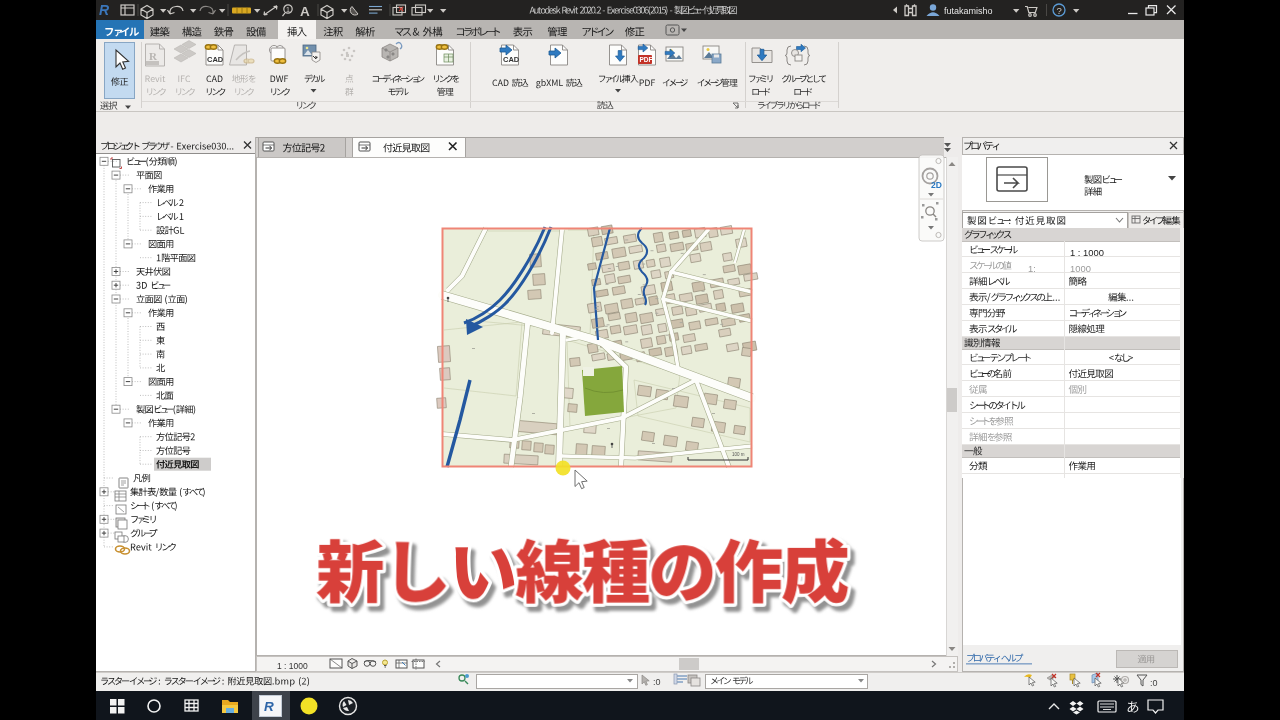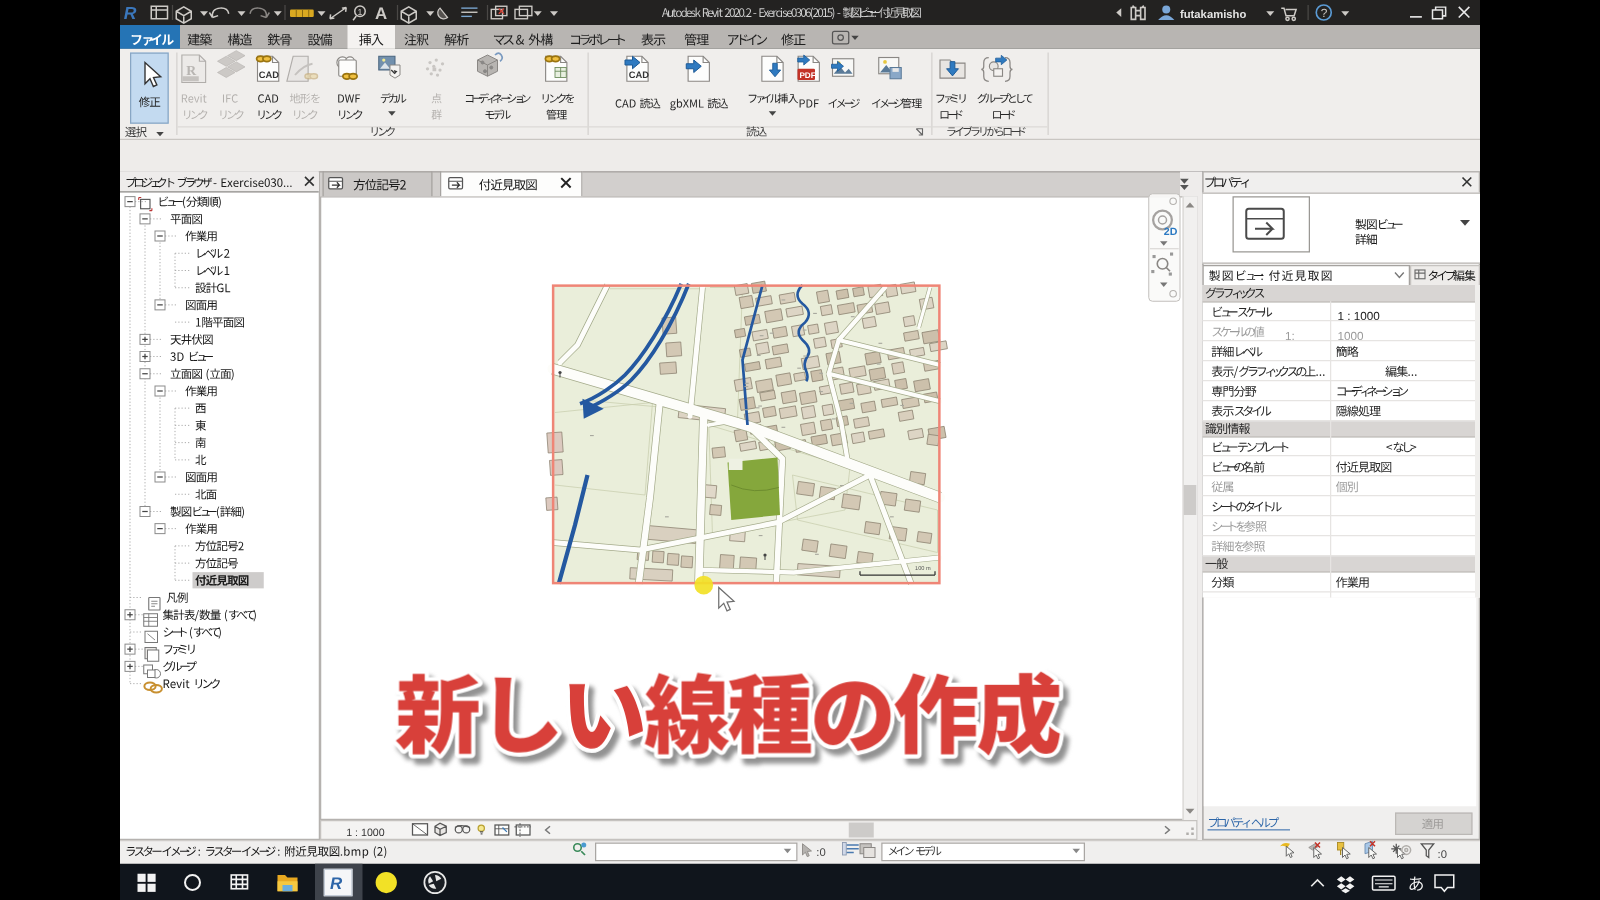--- a/index.html
+++ b/index.html
@@ -59,21 +59,21 @@
     <div class="abs" style="left:962px;top:413px;width:218px;height:15.85px;border-bottom:1px solid #e6e4e2"></div>
     <div class="abs" style="left:962px;top:428.85px;width:218px;height:15.85px;border-bottom:1px solid #e6e4e2"></div>
     <div class="abs" style="left:962px;top:444.7px;width:218px;height:13px;background:#d8d5d3;border-bottom:1px solid #c2bfbc"></div>
     <div class="abs" style="left:962px;top:457.7px;width:218px;height:15.9px;border-bottom:1px solid #e6e4e2"></div>
     <div class="abs" style="left:1064px;top:241px;width:1px;height:237px;background:#e6e4e2"></div>
     <div class="abs" style="left:1180px;top:228px;width:4px;height:250px;background:#efeeec"></div>
     <div class="abs" style="left:476px;top:674px;width:162px;height:15px;background:#fff;border:1px solid #a9a6a3"></div>
     <div class="abs" style="left:705px;top:674px;width:163px;height:15px;background:#fff;border:1px solid #a9a6a3"></div>
     <div class="abs" style="left:252px;top:691px;width:38px;height:29px;background:#3e434b"></div>
     <div class="abs" style="left:259px;top:695px;width:23px;height:22px;background:#f5f6f8;border:1px solid #c3cbd6"></div>
-    <div class="abs" style="left:944px;top:7px;font-size:9px;color:#e4e4e4;font-weight:bold;white-space:nowrap;line-height:1;">futakamisho</div>
+    <div class="abs" style="left:944px;top:7px;font-size:9px;color:#e4e4e4;font-weight:normal;white-space:nowrap;line-height:1;">futakamisho</div>
     <div class="abs" style="left:277px;top:661.5px;font-size:8.5px;color:#333;font-weight:normal;white-space:nowrap;line-height:1;">1 : 1000</div>
     <div class="abs" style="left:1070px;top:247.5px;font-size:9.4px;color:#222;font-weight:normal;white-space:nowrap;line-height:1;">1 : 1000</div>
     <div class="abs" style="left:1070px;top:263.5px;font-size:9.4px;color:#9b9b9b;font-weight:normal;white-space:nowrap;line-height:1;">1000</div>
     <div class="abs" style="left:1028px;top:263.5px;font-size:9.4px;color:#9b9b9b;font-weight:normal;white-space:nowrap;line-height:1;">1:</div>
     <div class="abs" style="left:653px;top:678px;font-size:9px;color:#444;font-weight:normal;white-space:nowrap;line-height:1;">:0</div>
     <div class="abs" style="left:1150px;top:678.5px;font-size:9px;color:#444;font-weight:normal;white-space:nowrap;line-height:1;">:0</div>
     <div class="abs" style="left:264px;top:700px;font-size:13.5px;color:#2d65a8;font-weight:bold;white-space:nowrap;line-height:1;font-style:italic">R</div>
     <div class="abs" style="left:99px;top:2.5px;font-size:14px;color:#3b77bb;font-weight:bold;white-space:nowrap;line-height:1;font-style:italic">R</div>
     <svg class="abs" style="left:432px;top:218px;z-index:5" width="345" height="285" viewBox="0 0 345 285">
       <g transform="translate(10,10)">

